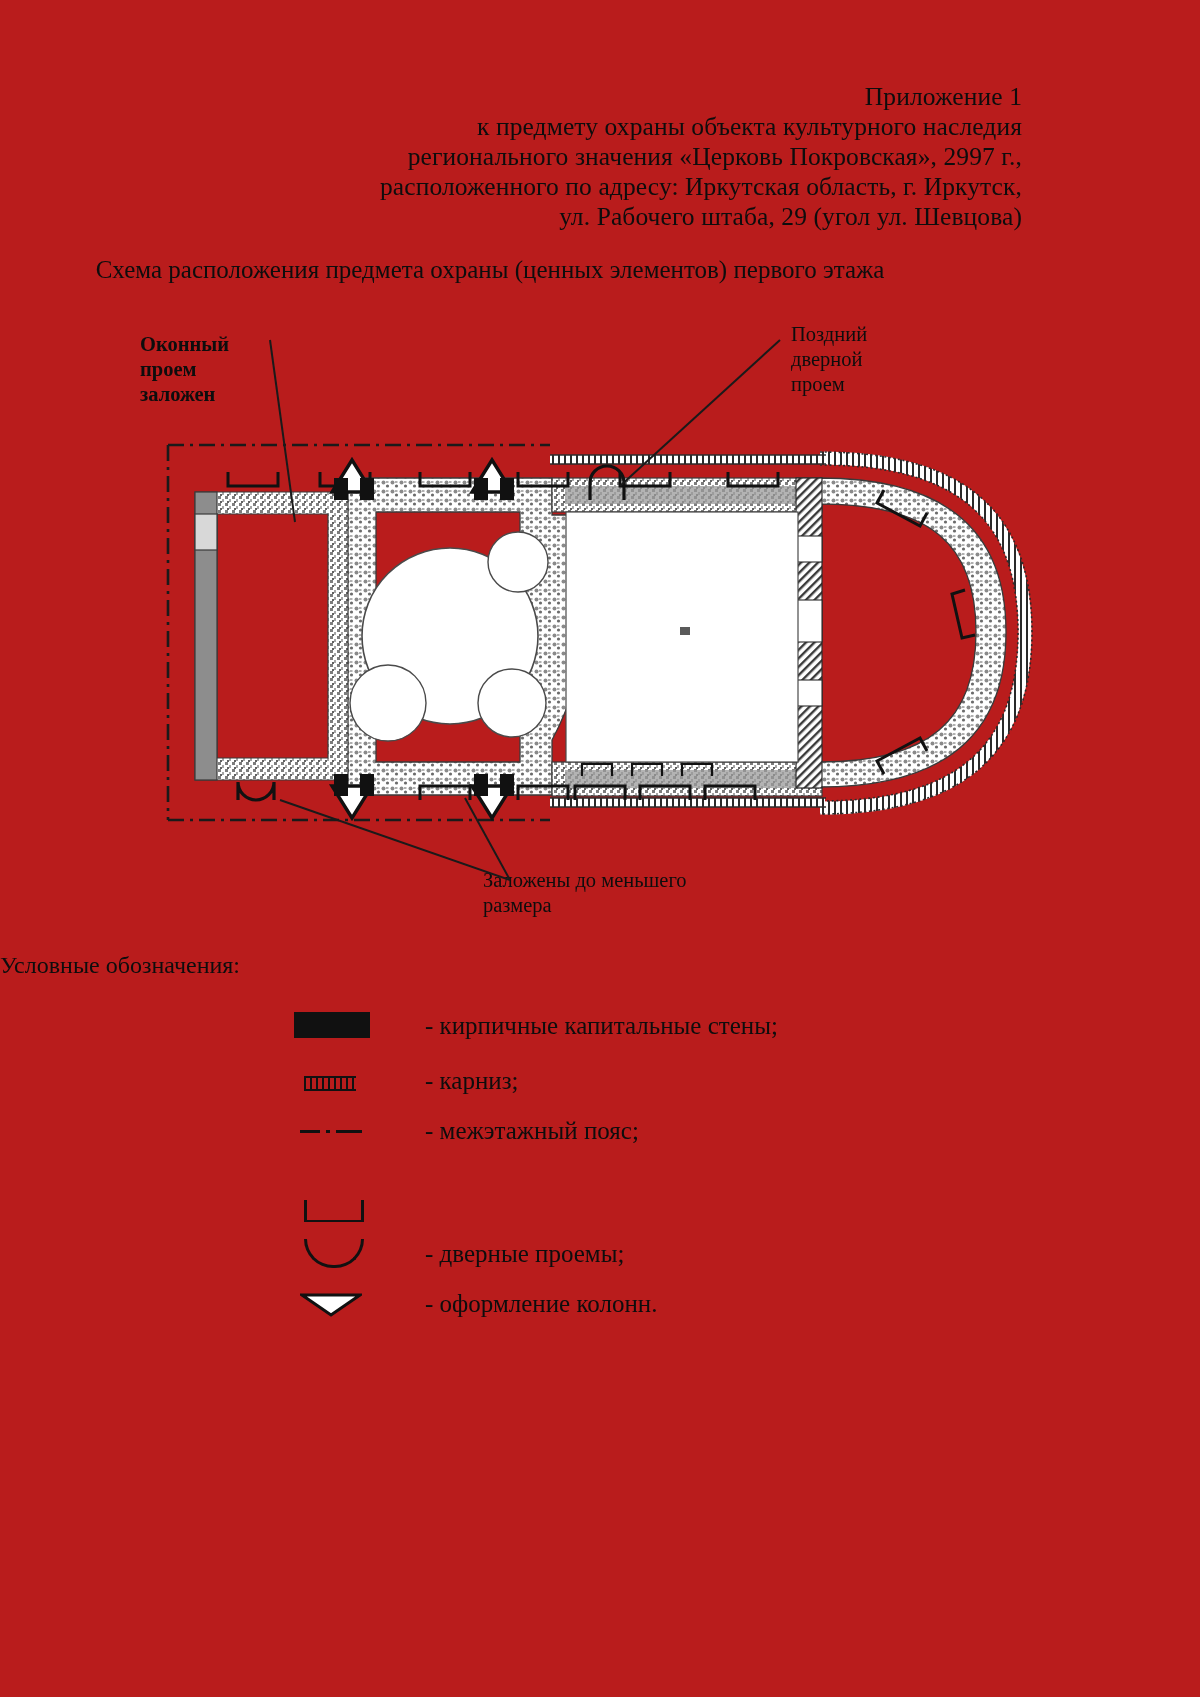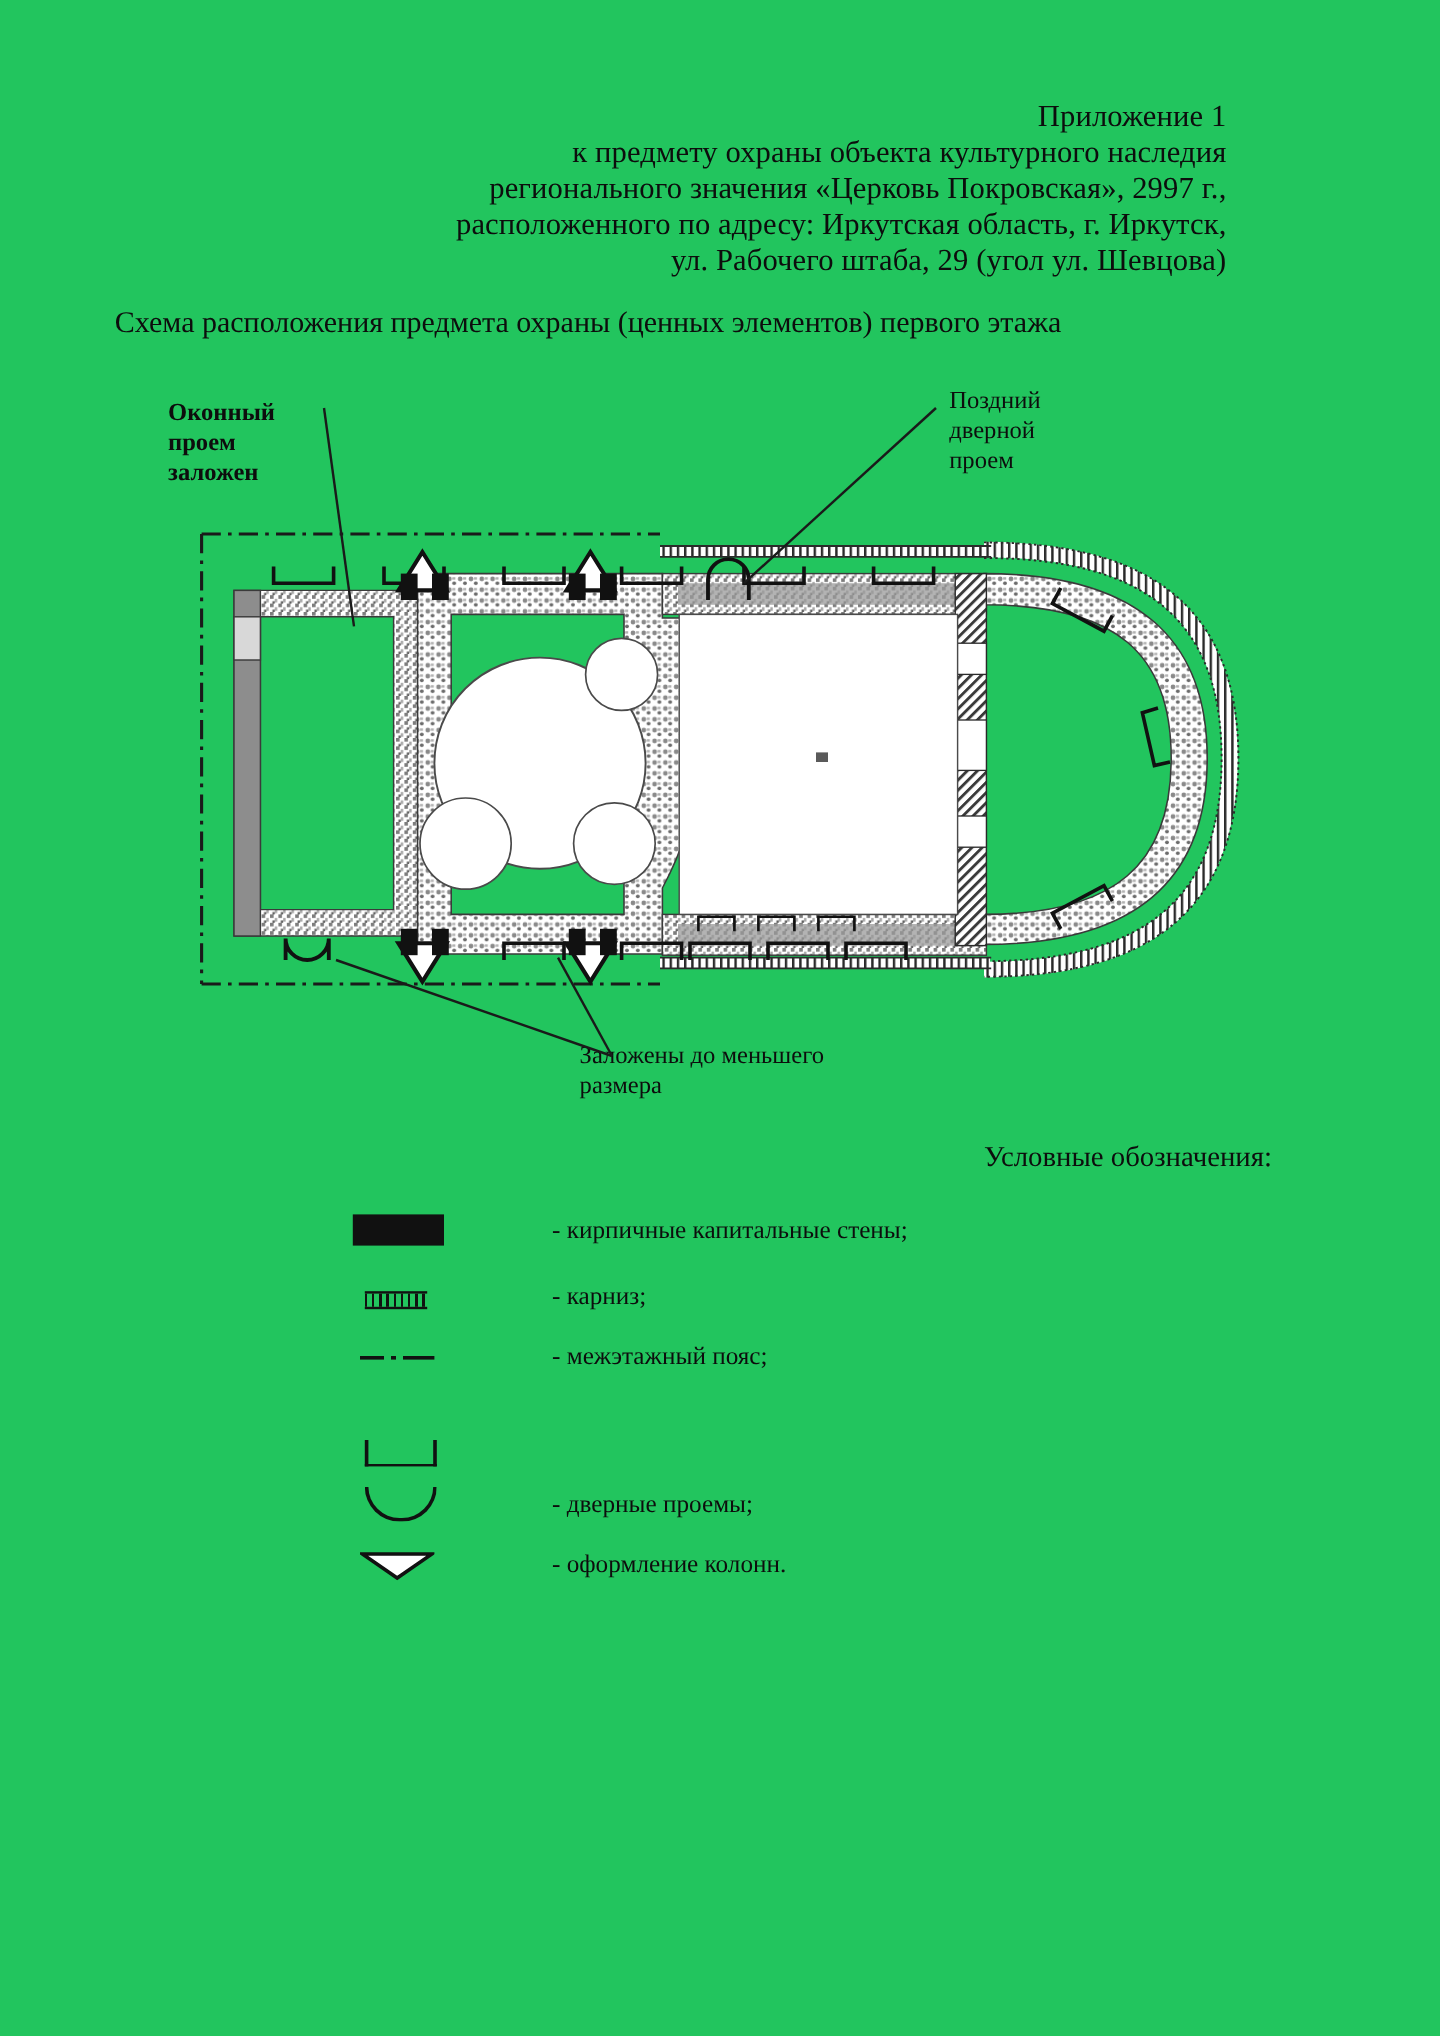--- a/index.html
+++ b/index.html
@@ -12,21 +12,21 @@
     width: 1200px;
     height: 1697px;
     position: relative;
     font-family: "Liberation Serif", "DejaVu Serif", serif;
     color: #0d0d0d;
     overflow: hidden;
   }
   .page {
     position: absolute;
     inset: 0;
-    background: #22c55e;
+    background: #b91c1c;
   }
 
   
   .header {
     position: absolute;
     top: 82px;
     right: 178px;
     width: 660px;
     text-align: right;
     font-size: 25.5px;
@@ -65,23 +65,22 @@
     height: 600px;
   }
   .plan svg { display: block; }
 
   
   .legend-title {
     position: absolute;
     top: 952px;
     left: 0;
     width: 1012px;
-    text-align: right;
+    text-align: left;
     font-size: 24px;
-    margin-left: 48px;
   }
   .legend {
     position: absolute;
     top: 1005px;
     left: 0;
     width: 1200px;
     height: 310px;
   }
   .legend-row {
     position: absolute;
@@ -90,23 +89,23 @@
     height: 40px;
   }
   .legend-sym {
     position: absolute;
     left: 292px;
     width: 80px;
     height: 40px;
   }
   .legend-text {
     position: absolute;
-    left: 460px;
+    left: 425px;
     top: 7px;
-    font-size: 21px;
+    font-size: 25px;
     line-height: 27px;
     white-space: nowrap;
   }
   .legend-text.second-line { top: 34px; }
 
   
   .sym-solid {
     position: absolute;
     left: 2px;
     top: 7px;

